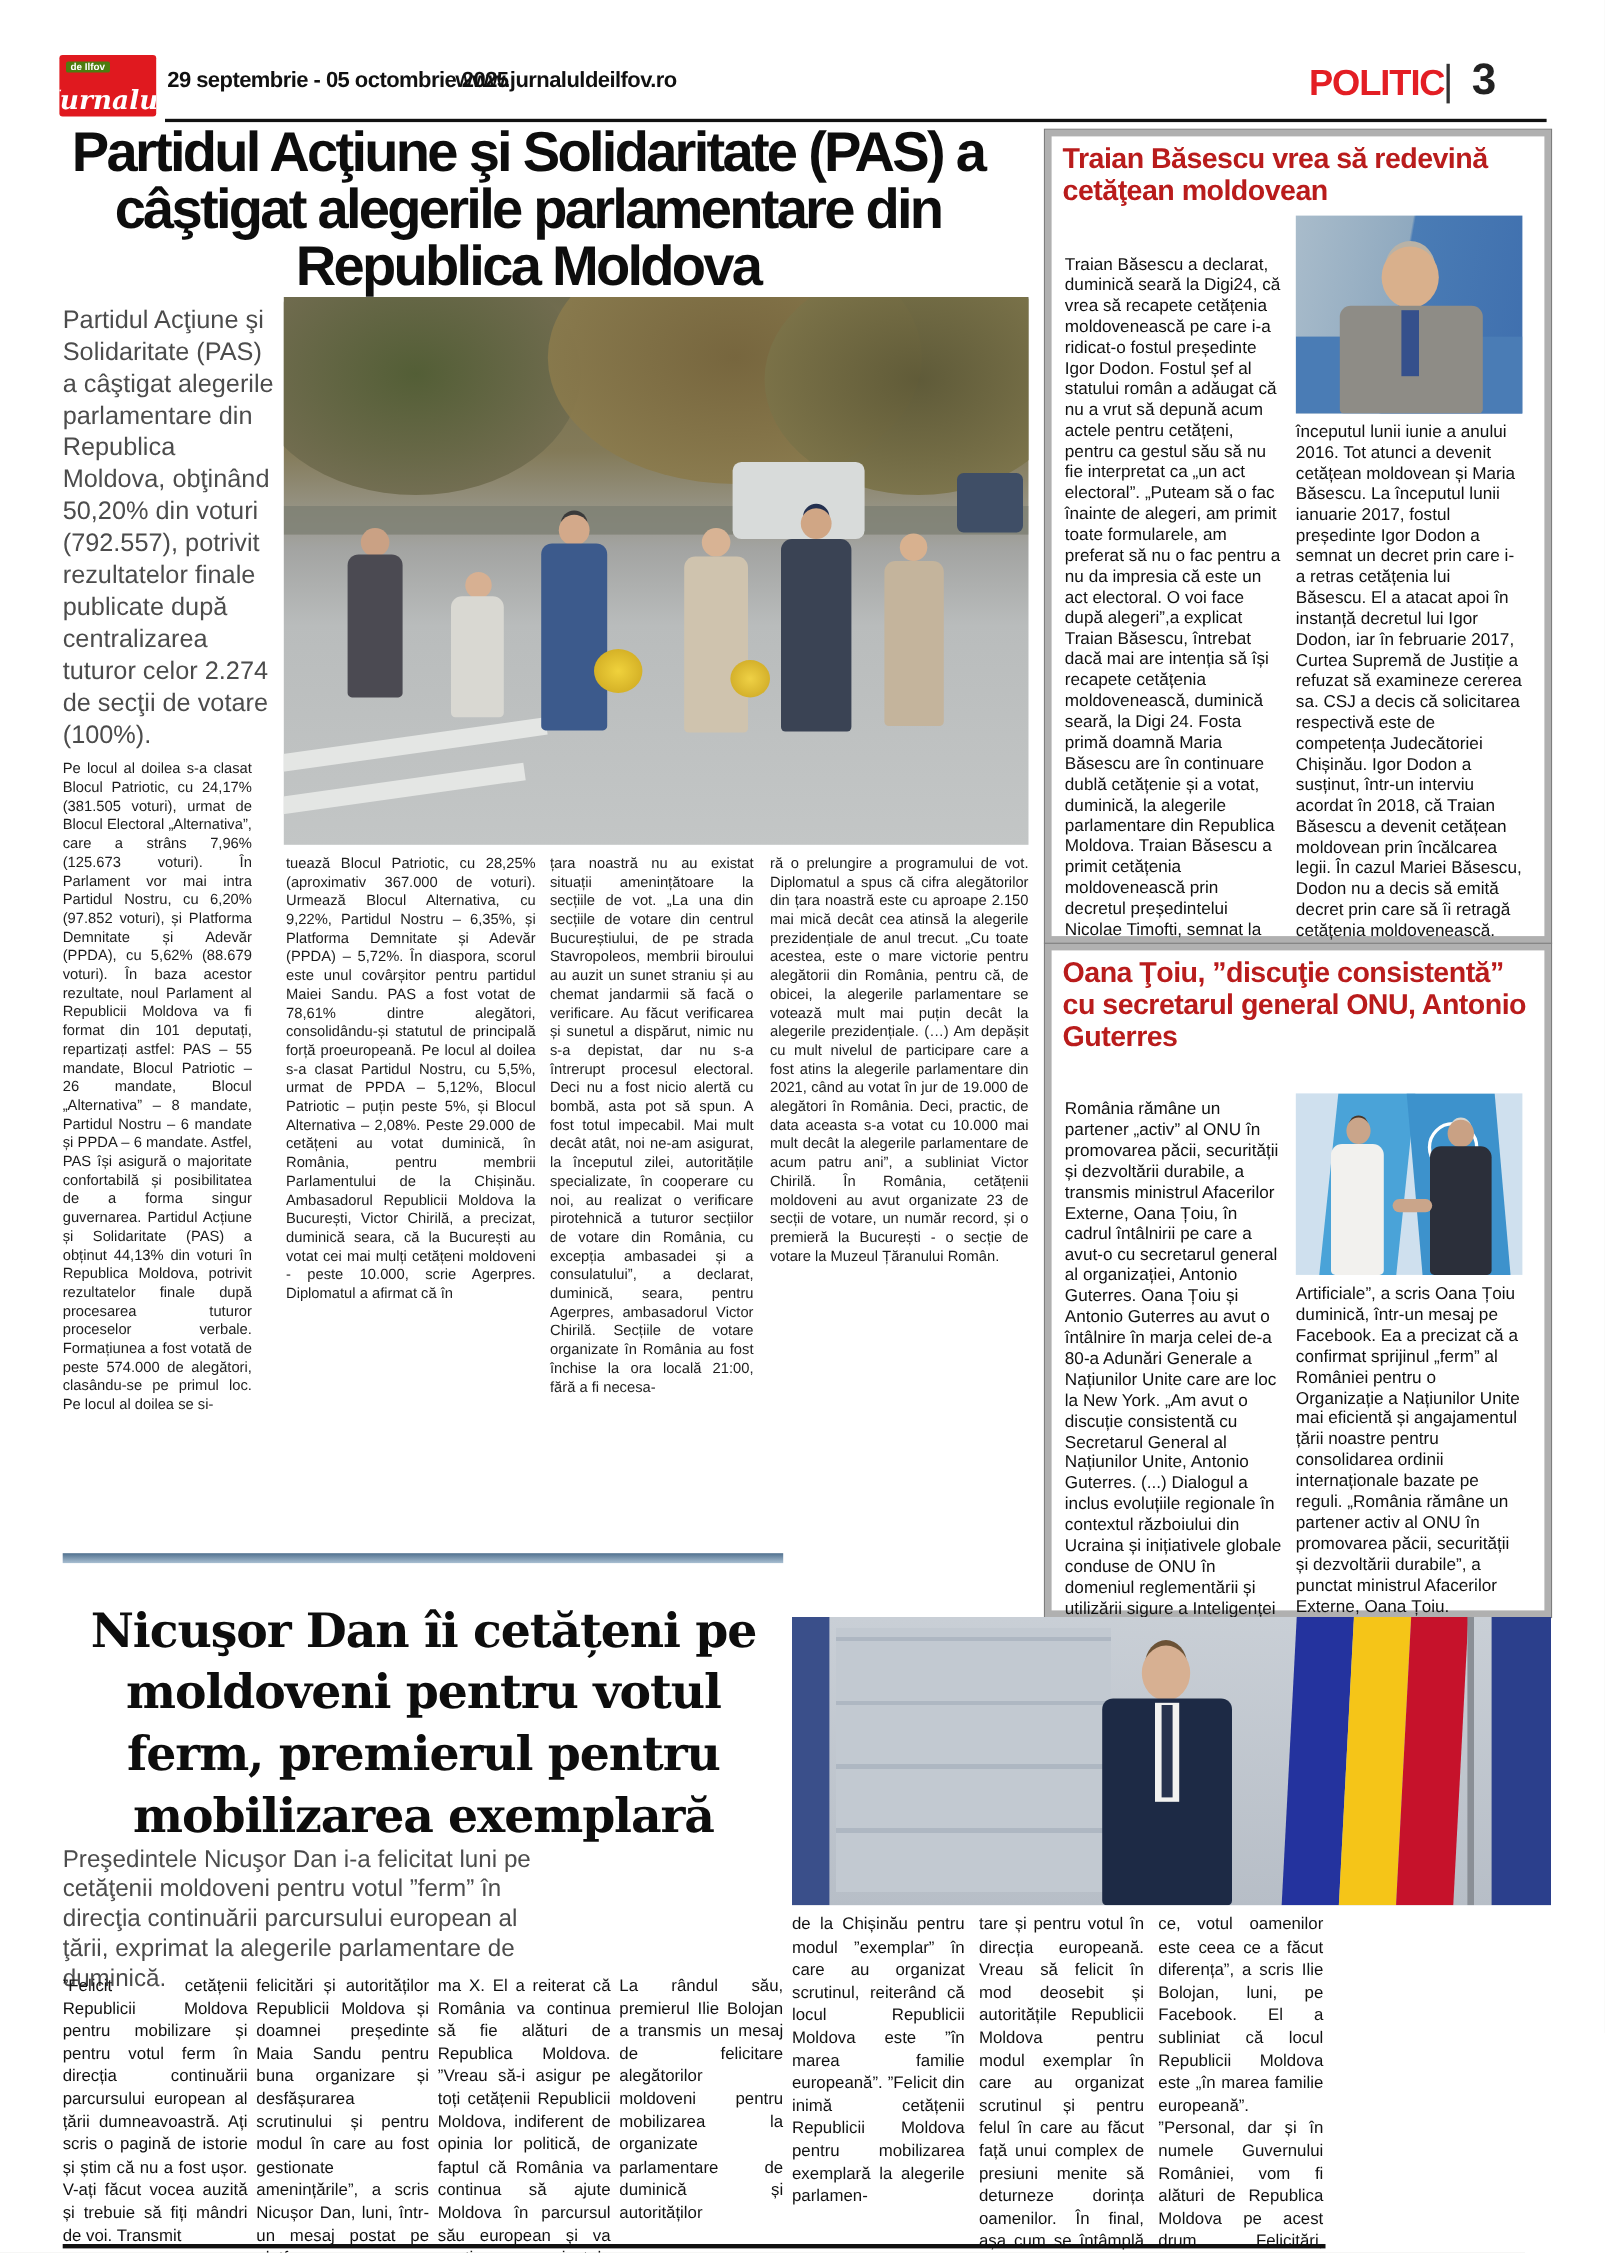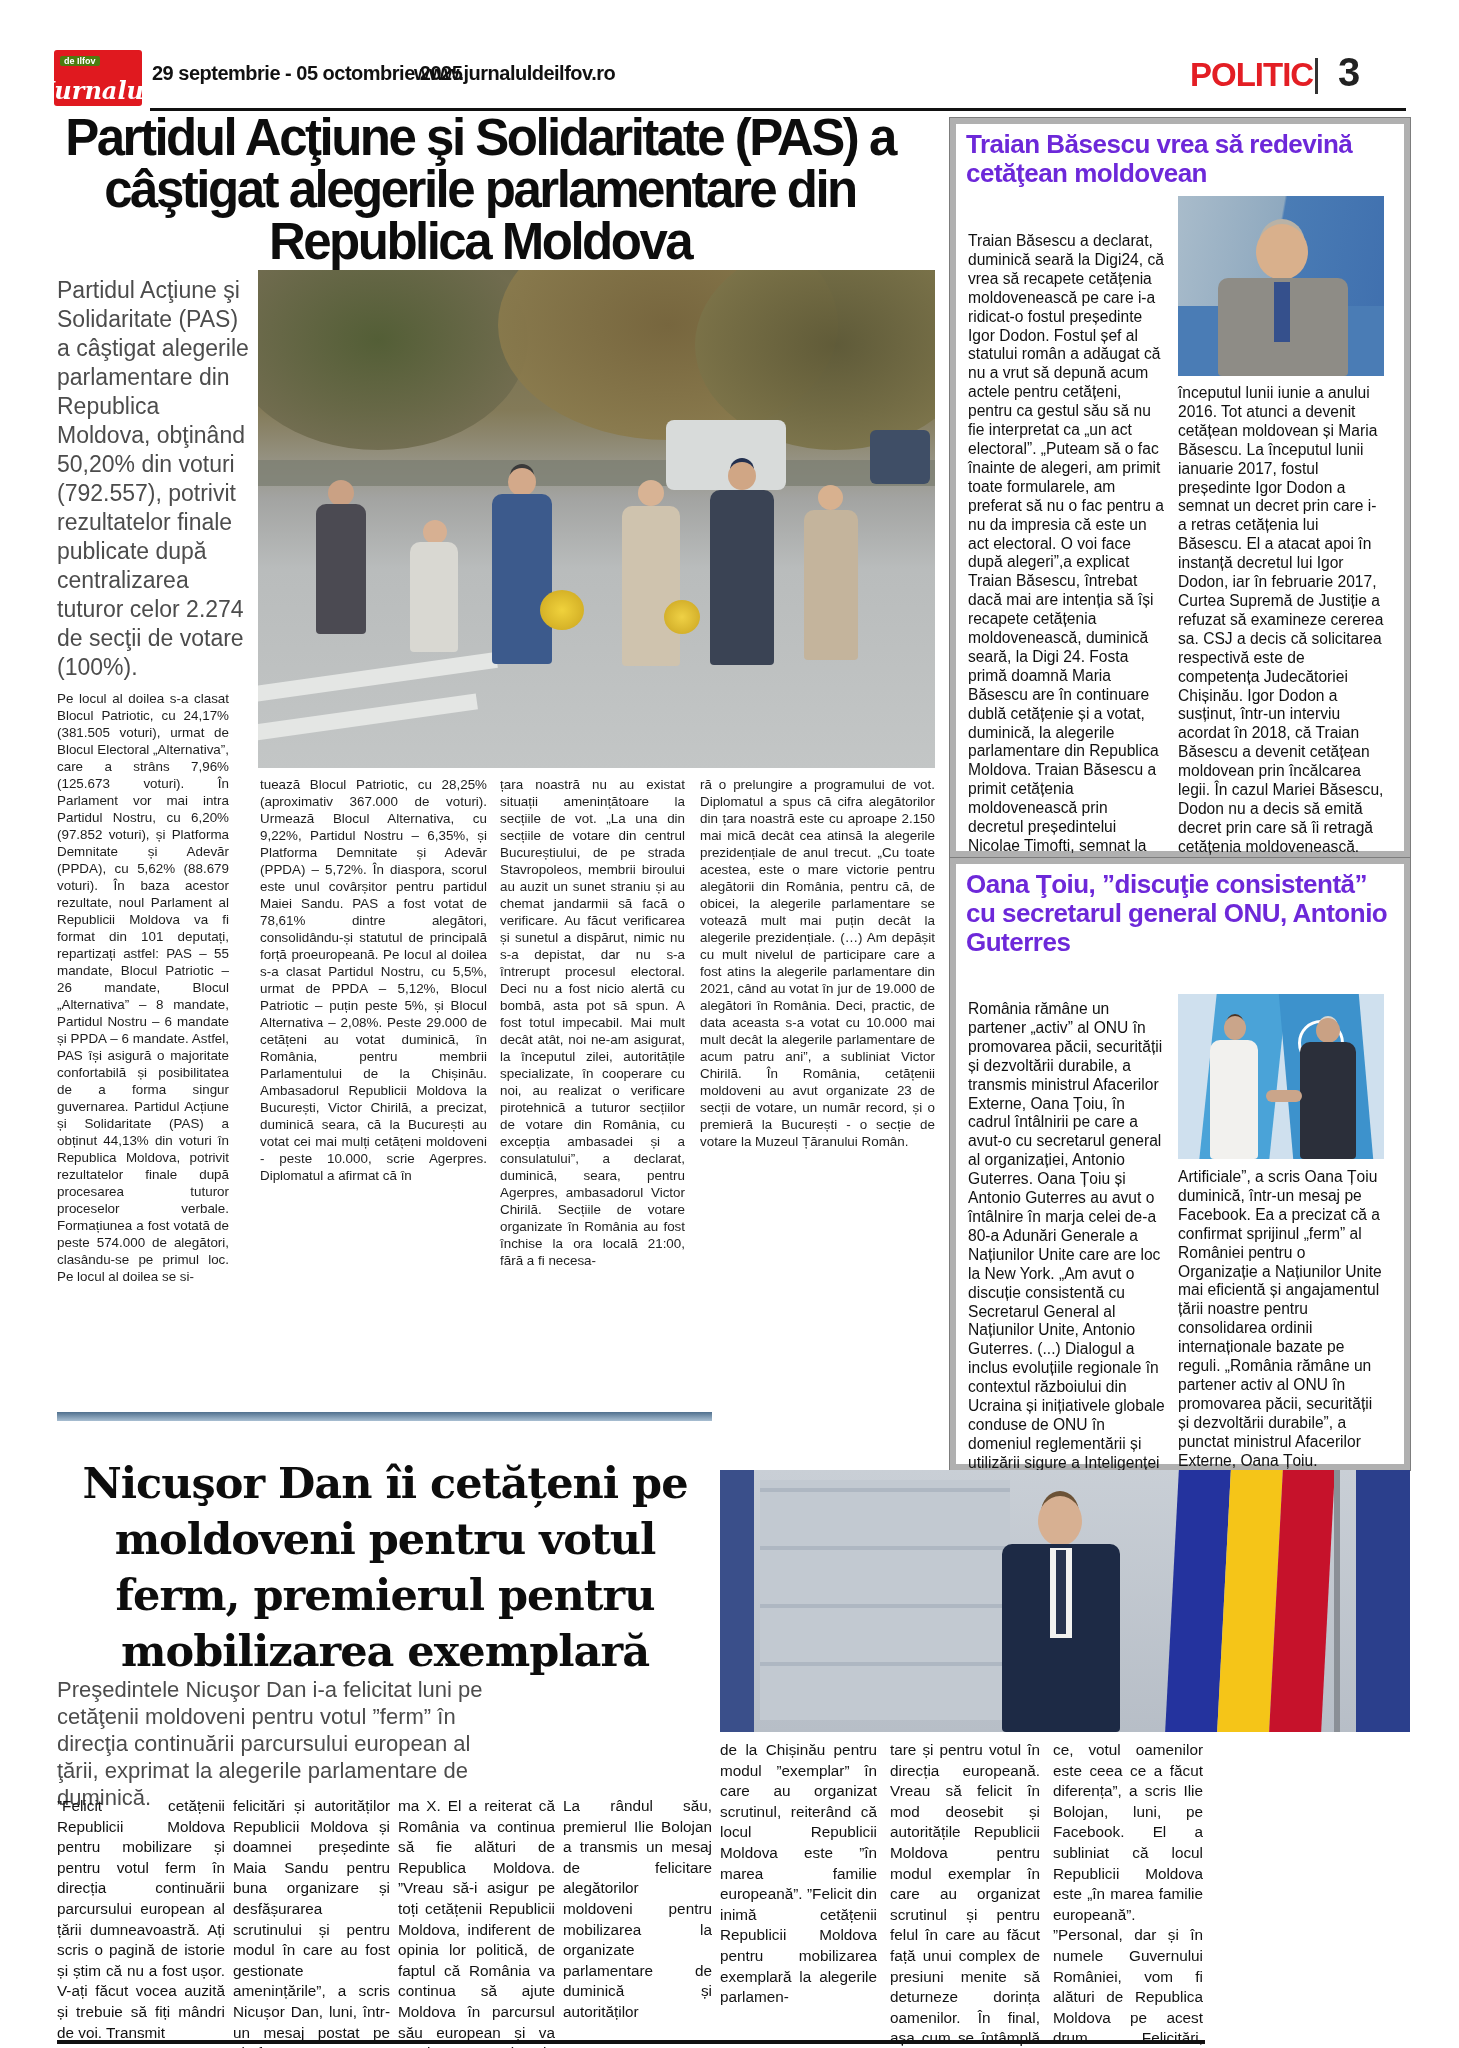--- a/index.html
+++ b/index.html
@@ -20,21 +20,21 @@
   #header-rule{left:150px;top:108px;width:1256px;height:3px;background:#111;}
   
   #main-headline{left:40px;top:112px;width:880px;text-align:center;font-weight:800;color:#0d0d0d;
         font-size:51px;line-height:52px;letter-spacing:-2.5px;}
   
   .lead{font-size:23px;line-height:29px;color:#4c4c4c;text-align:left;}
   .col{font-size:13.4px;line-height:17px;text-align:justify;color:#1d1d1d;}
   .col-big{font-size:15.3px;line-height:20.6px;text-align:justify;color:#111;}
   
   .sidebox{border:6px solid #b0b0b0;outline:1px solid #7d7d7d;background:#fff;}
-  .sidebox h2{margin:6px 10px 4px 10px;font-size:26px;line-height:29px;font-weight:800;color:#6d28d9;letter-spacing:-0.5px;}
+  .sidebox h2{margin:6px 10px 4px 10px;font-size:26px;line-height:29px;font-weight:800;color:#b91c1c;letter-spacing:-0.5px;}
   .side-col{position:absolute;font-size:15.6px;line-height:18.9px;text-align:left;color:#111;}
   
   #divider{left:57px;top:1412px;width:655px;height:9px;
         background:linear-gradient(#50708e,#a9bfd2);}
   #bottom-headline{left:60px;top:1455px;width:650px;text-align:center;
         font-family:"DejaVu Serif",serif;font-weight:700;color:#0d0d0d;
         font-size:43px;line-height:56px;letter-spacing:-1px;}
   #bottom-rule{left:57px;top:2040px;width:1148px;height:4px;background:#111;}
   
   .photo{overflow:hidden;}

